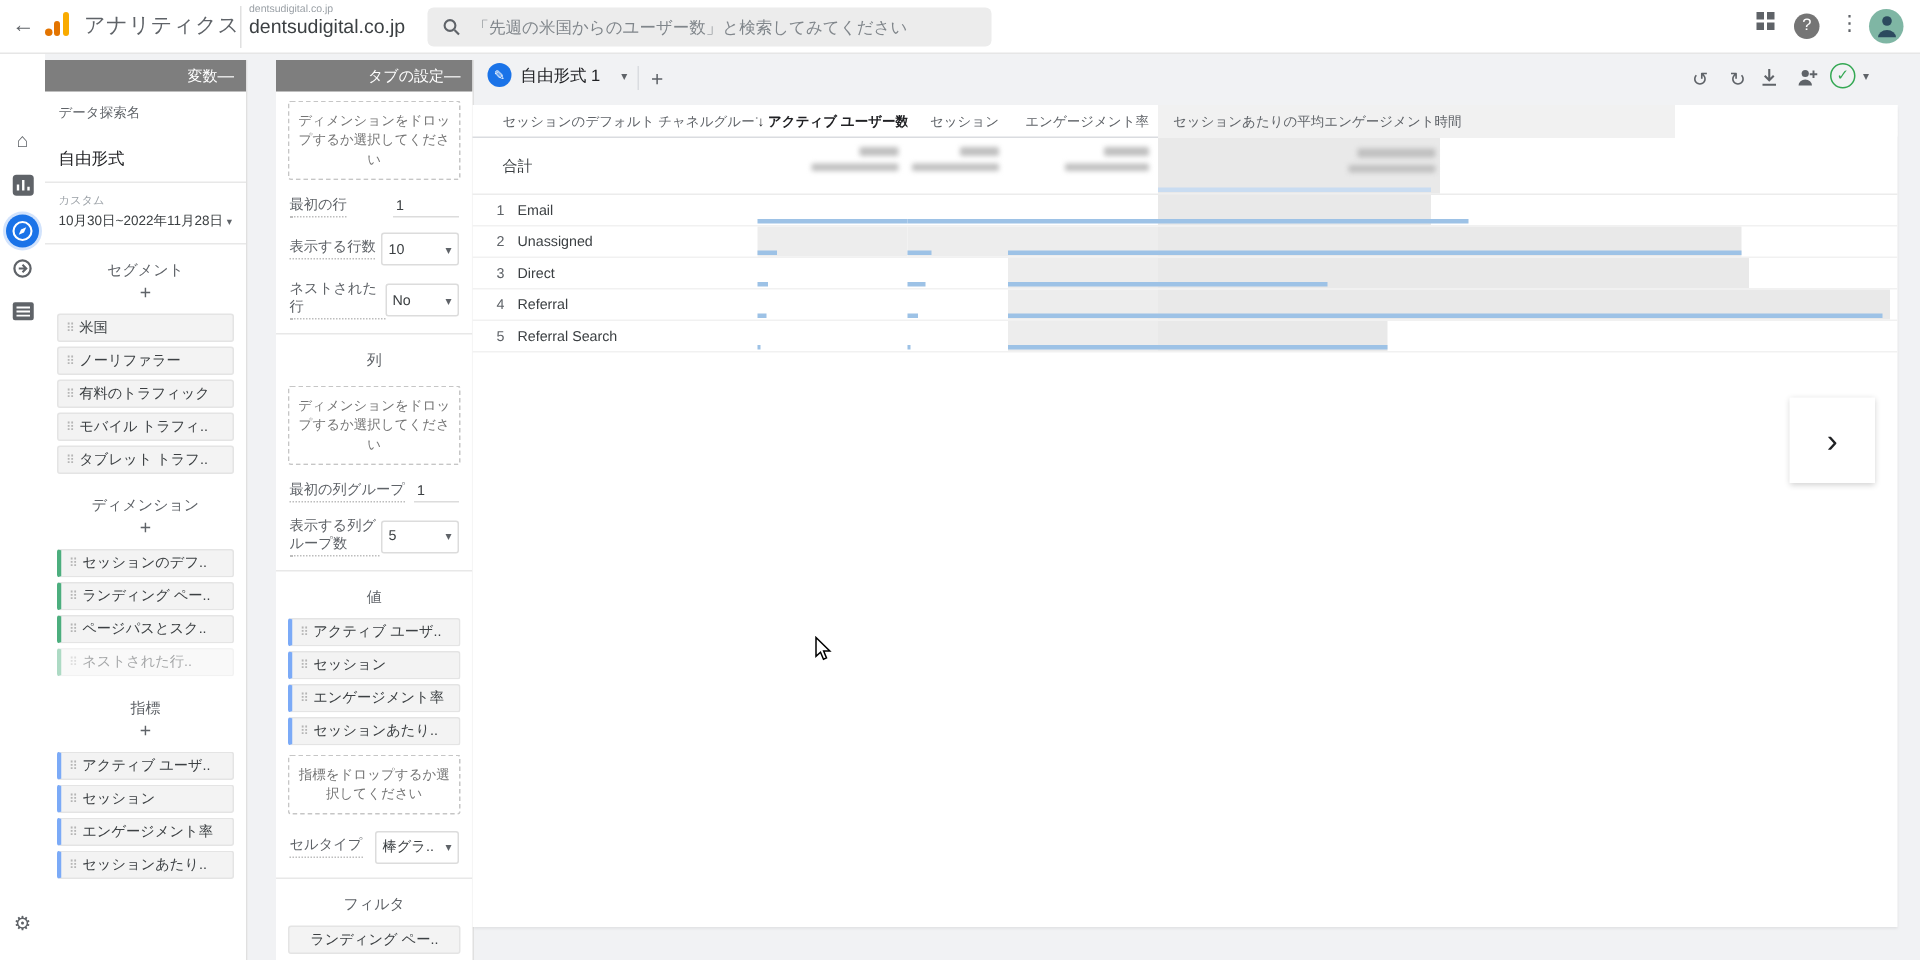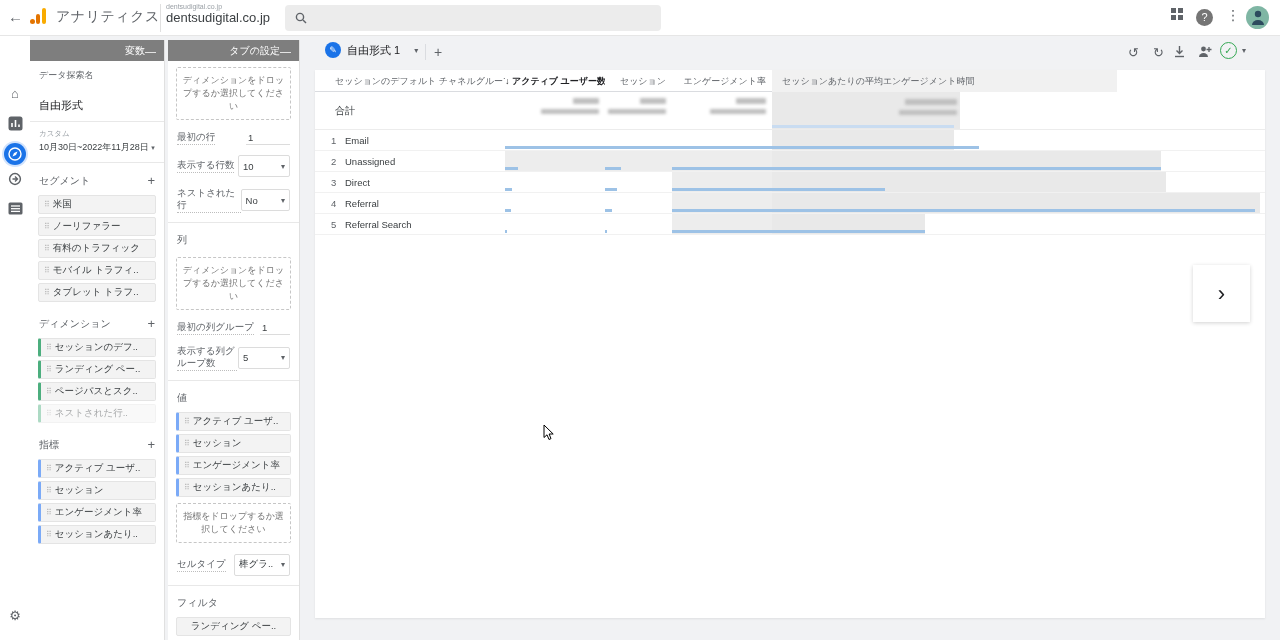--- a/index.html
+++ b/index.html
@@ -26,21 +26,21 @@
   .navrail { position:absolute; left:0; top:36px; width:30px; height:604px; background:#fff; z-index:20; }
   .rail-ic { position:absolute; left:0; width:30px; text-align:center; color:#5f6368; cursor:pointer; }
   .rail-glyph { font-size:13px; }
   .explore-active { position:absolute; left:4px; width:22px; height:22px; background:#1a73e8; border-radius:50%; box-shadow:0 0 0 2px #d2e3fc; }
   .explore-active svg { display:block; margin:4px auto 0; }
 
   
   .panel { position:absolute; top:40px; height:600px; background:#fff; border-right:1px solid #e0e0e0; overflow:hidden; }
   .panel-hd { height:21px; background:#7e7e7e; color:#fff; font-size:10px; display:flex; align-items:center; justify-content:flex-end; padding:0 8px; }
   .panel-hd .min { font-size:11px; cursor:pointer; }
-  .sect-label { display:flex; justify-content:space-between; align-items:center; font-size:10px; color:#5f6368; padding:6px 9px 4px; }
+  .sect-label { display:flex; justify-content:space-between; align-items:center; font-size:10px; color:#5f6368; padding:6px 9px 4px;flex-direction:column; }
   .sect-label .plus { font-size:13px; color:#5f6368; cursor:pointer; }
   .divider { height:1px; background:#e8e8e8; margin:4px 0; }
   .chip { position:relative; margin:3px 8px; height:19px; background:#f3f3f3; border:1px solid #e4e4e4; border-radius:2px; display:flex; align-items:center; gap:4px; padding:0 5px; font-size:9.5px; color:#3c4043; white-space:nowrap; overflow:hidden; cursor:grab; }
   .chip .hdl { color:#b5b5b5; font-size:8px; letter-spacing:-1px; }
   .chip.dim { border-left:3px solid #4cae7e; }
   .chip.met { border-left:3px solid #7baaf7; }
   .chip.off { opacity:.45; }
   .drop { margin:6px 8px; border:1px dashed #c6c6c6; border-radius:2px; font-size:9px; color:#757575; text-align:center; padding:6px 4px; line-height:1.45; }
   .fieldrow { display:flex; align-items:center; justify-content:space-between; padding:5px 9px; font-size:9.5px; color:#5f6368; }
   .fieldrow .lbl { border-bottom:1px dotted #bdbdbd; padding-bottom:1px; line-height:1.25; }
@@ -107,20 +107,21 @@
     <div class="topbar-divider"></div>
     <div class="account">
       <div class="cap">dentsudigital.co.jp</div>
       <div class="nm">dentsudigital.co.jp</div>
     </div>
     <div class="searchbox">
       <svg width="12" height="12" viewBox="0 0 12 12">
           <circle cx="5" cy="5" r="3.6" fill="none" stroke="#5f6368" stroke-width="1.4"></circle>
           <line x1="8" y1="8" x2="11" y2="11" stroke="#5f6368" stroke-width="1.4"></line>
         </svg>
+      <span class="ph">「先週の米国からのユーザー数」と検索してみてください</span>
     </div>
     <span class="top-ic" style="left:1166px;">
       <svg width="14" height="14" viewBox="0 0 14 14">
           <g fill="#5f6368">
             <rect x="1" y="1" width="5" height="5"></rect>
             <rect x="8" y="1" width="5" height="5"></rect>
             <rect x="1" y="8" width="5" height="5"></rect>
             <rect x="8" y="8" width="5" height="5"></rect>
           </g>
         </svg>
@@ -252,21 +253,21 @@
           <span class="hdl">⠿</span>
           <span>エンゲージメント率</span>
         </div>
         <div class="chip met">
           <span class="hdl">⠿</span>
           <span>セッションあたり..</span>
         </div>
       </div>
   </div>
 
-  <div class="panel" style="left:168px; width:132px;">
+  <div class="panel" style="left:184px; width:132px;">
     <div class="panel-hd">
       <span>タブの設定</span>
       <span class="min">—</span>
     </div>
     <div class="drop">ディメンションをドロップするか選択してください</div>
     <div class="fieldrow">
       <span class="lbl">最初の行</span>
       <span class="val-plain">1</span>
     </div>
     <div class="fieldrow">

